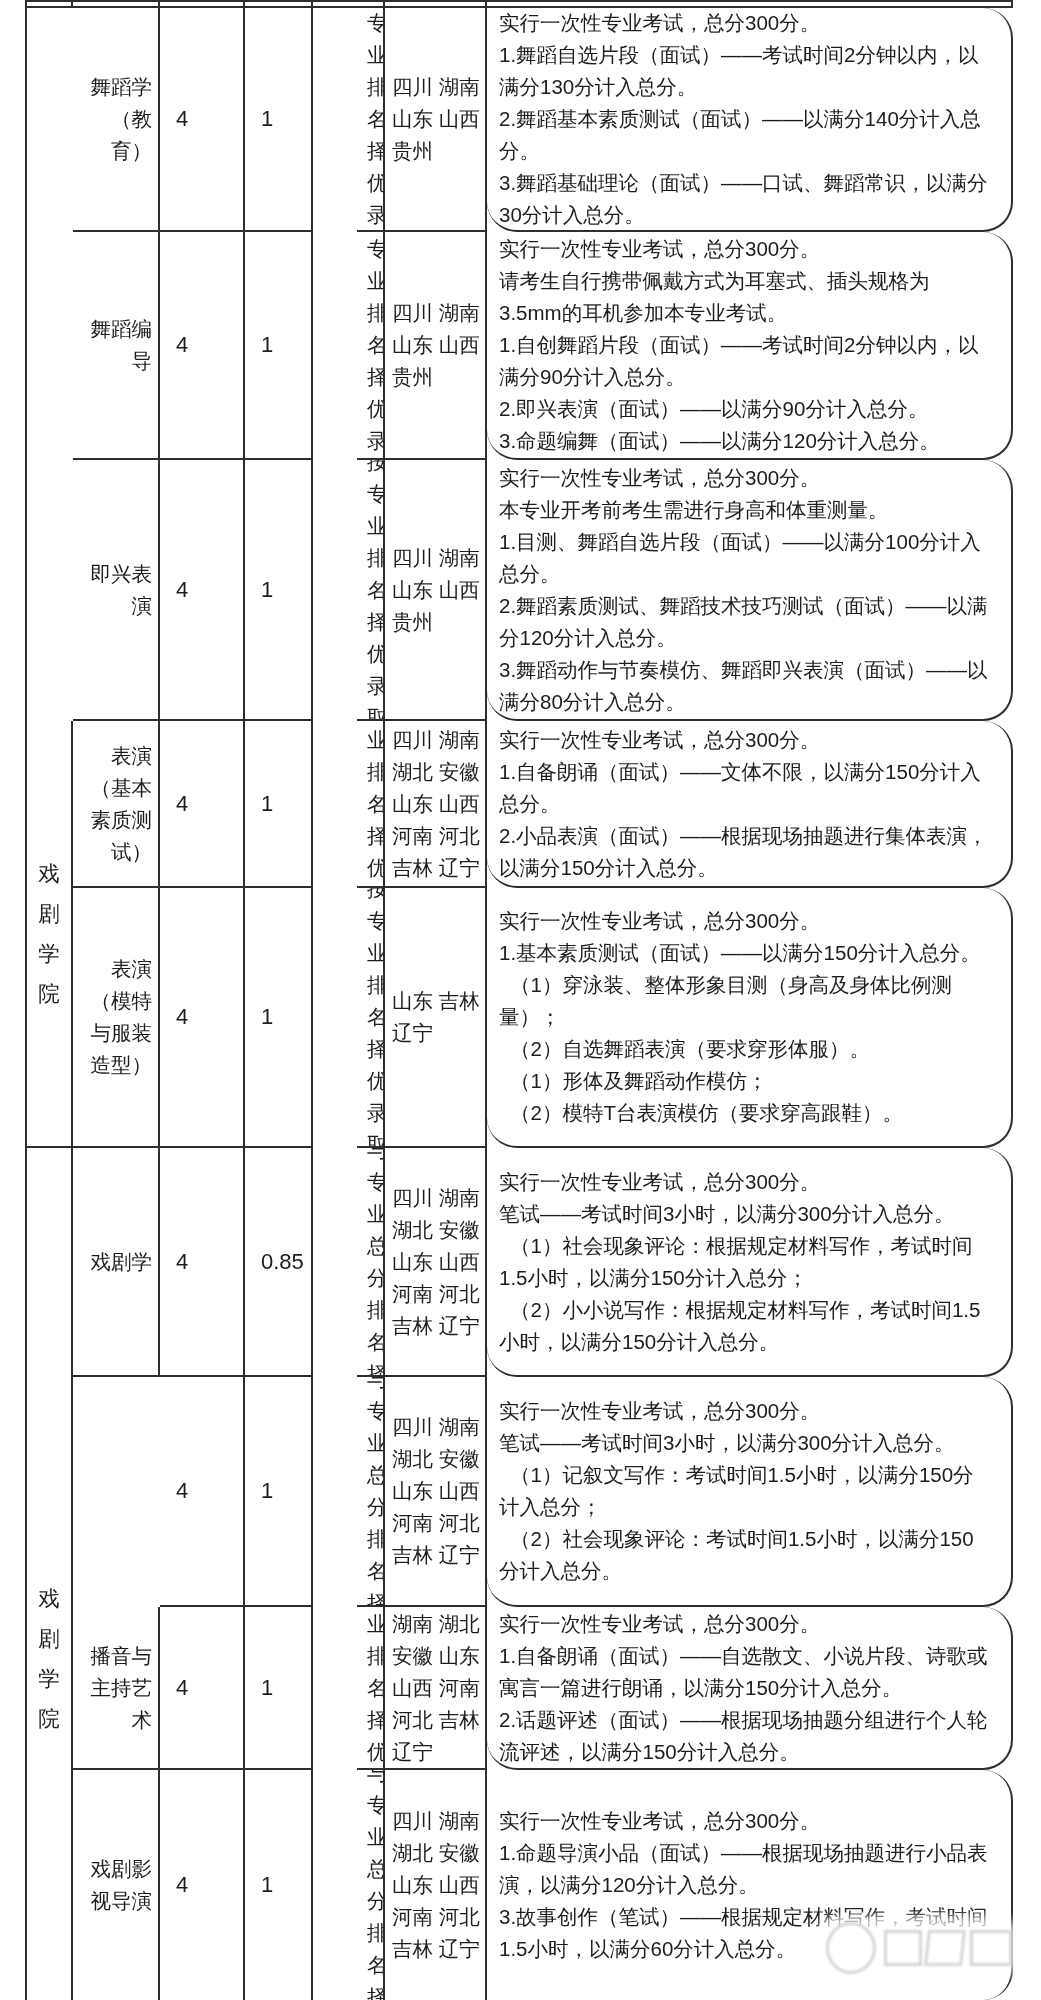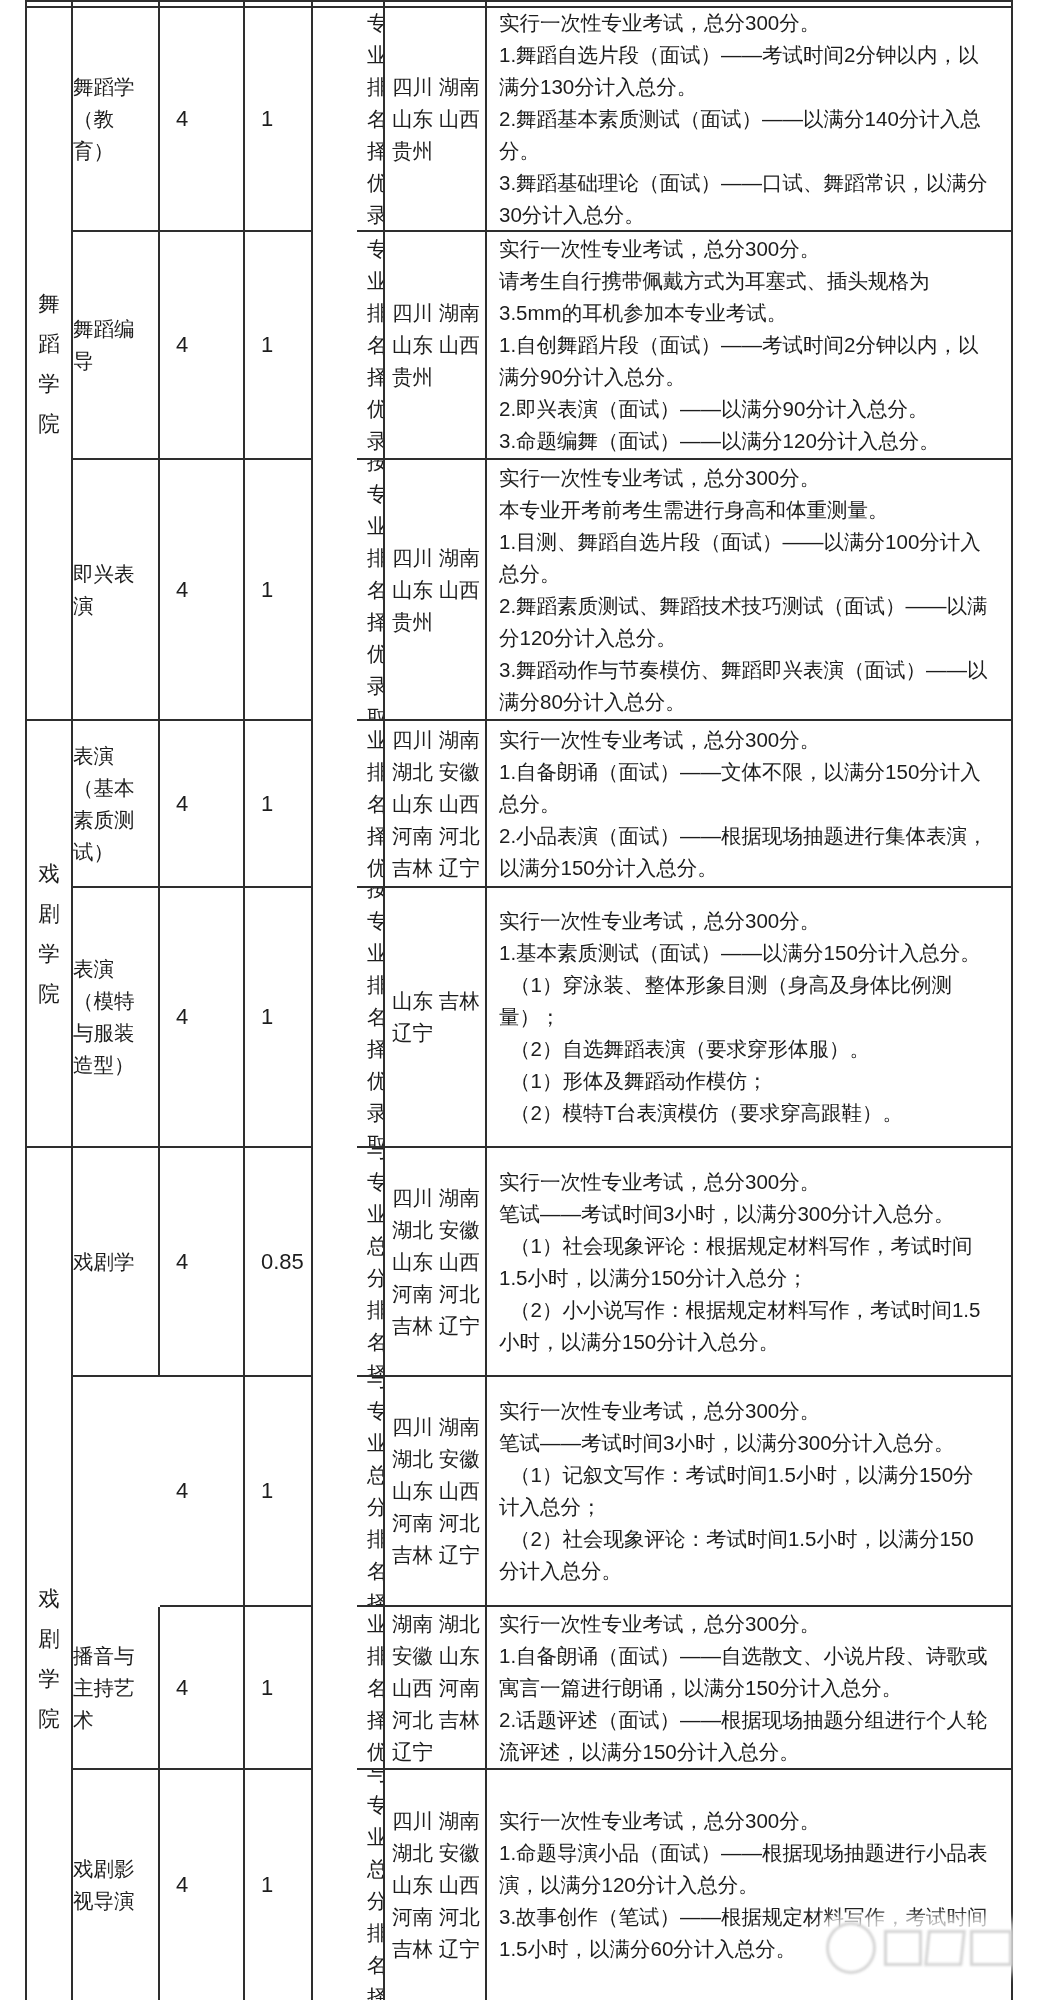--- a/index.html
+++ b/index.html
@@ -28,26 +28,26 @@
     border-bottom:2px solid var(--line);
     display:flex;flex-direction:column;justify-content:center;
     overflow:hidden;
     font-size:20.5px;line-height:32px;
     background:#fff;
   }
   .nb{border-bottom:none;}
   .colcell{align-items:center;}
   .vtext{display:block;width:23px;line-height:40px;text-align:center;word-break:break-all;font-size:21.5px;}
   .shift-down{padding-top:170px;}
-  .major{padding:0 6px 0 0;text-align:left;}
+  .major{padding:0 6px 0 0;text-align:right;}
   .num{padding-left:16px;font-size:22px;}
   .adm{padding-left:10px;padding-right:4px;margin-left:44px;}
   .prov{padding-left:7px;}
   .prov .pl{white-space:nowrap;line-height:32px;}
-  .exam{padding:0 22px 0 12px;}
+  .exam{padding:0 22px 0 12px;border-radius:30px;}
   .exam .xl{line-height:32px;}
   .exam .indent{text-indent:11px;}
   
   .wm{
     position:absolute;left:818px;top:1916px;width:200px;height:62px;
     pointer-events:none;
   }
   .wm-blob{
     position:absolute;left:0;top:0;width:100%;height:100%;
     background:rgba(255,255,255,0.72);
@@ -74,23 +74,20 @@
 <div class="g">
 
   <div class="c" style="grid-area:1/1/2/2"></div>
   <div class="c" style="grid-area:1/2/2/3"></div>
   <div class="c" style="grid-area:1/3/2/4"></div>
   <div class="c" style="grid-area:1/4/2/5"></div>
   <div class="c" style="grid-area:1/5/2/6"></div>
   <div class="c" style="grid-area:1/6/2/7"></div>
   <div class="c" style="grid-area:1/7/2/8"></div>
 
-  <div class="c colcell" style="grid-area:2/1/5/2">
-    <span class="vtext">舞蹈学院</span>
-  </div>
   <div class="c colcell" style="grid-area:5/1/7/2">
     <span class="vtext">戏剧学院</span>
   </div>
   <div class="c colcell nb shift-down" style="grid-area:7/1/11/2">
     <span class="vtext">戏剧学院</span>
   </div>
 
   <div class="c major" style="grid-area:2/2/3/3">
         <span>舞蹈学（教育）</span>
       </div>

